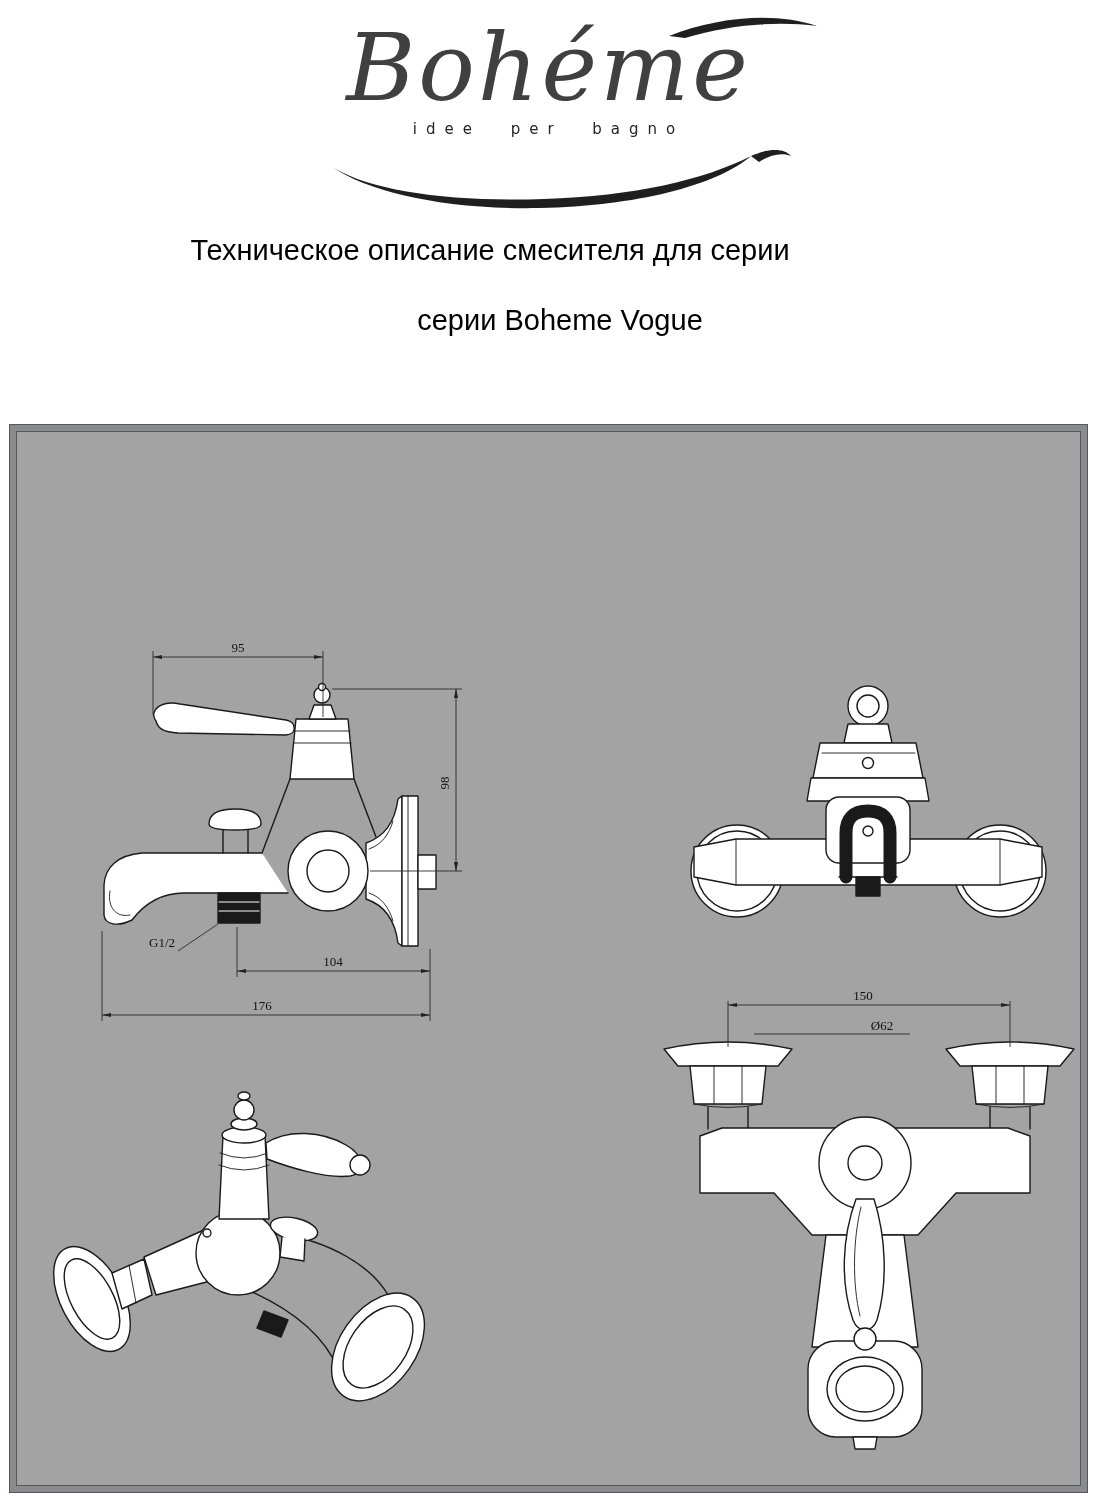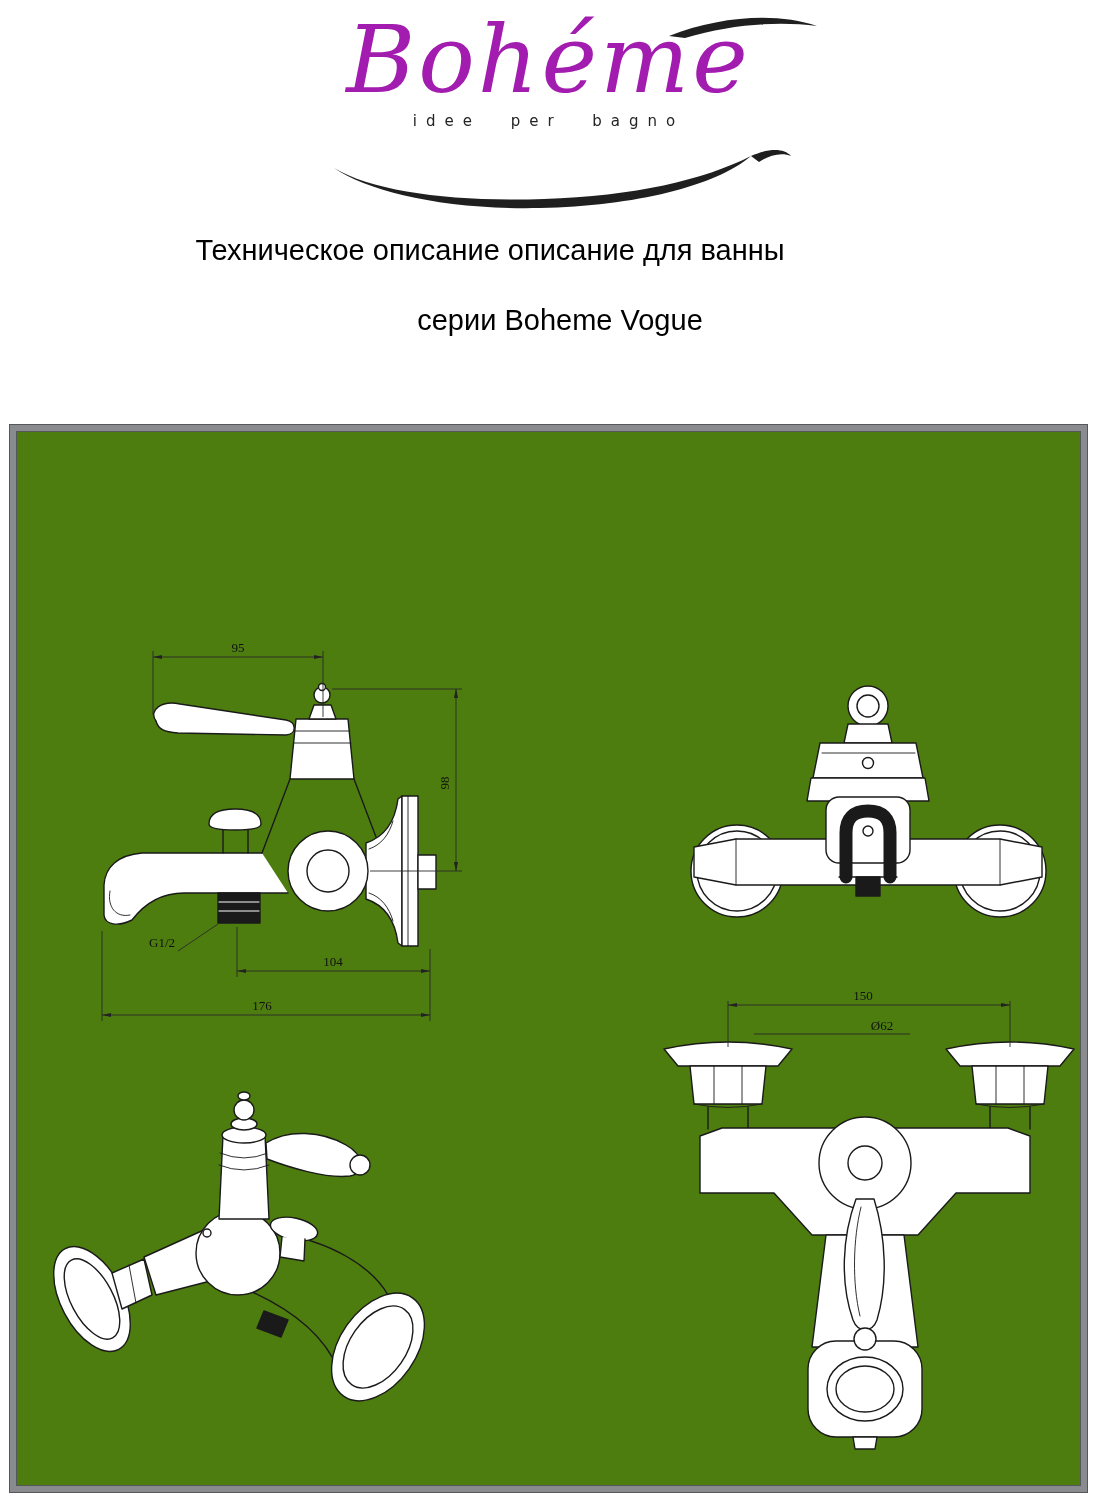--- a/index.html
+++ b/index.html
@@ -4,37 +4,37 @@
 <style>
   * { margin:0; padding:0; box-sizing:border-box; }
   html,body { background:#fff; }
   .page {
     position:relative; width:1097px; height:1500px; background:#fff;
     font-family:"Liberation Sans", sans-serif; overflow:hidden; color:#111;
   }
   
   .logo { position:absolute; left:50%; top:0; transform:translateX(-50%);
           width:620px; height:210px; text-align:center; }
-  .logo-brand { padding-top:12px; font-family:"DejaVu Serif", serif;
+  .logo-brand { padding-top:20px; font-family:"DejaVu Serif", serif;
                 font-style:italic; font-size:94px; line-height:1.02;
-                color:#a21caf; letter-spacing:3px; }
+                color:#404040; letter-spacing:3px; }
   .logo-tagline { margin-top:4px; font-family:"DejaVu Sans", sans-serif;
                   font-size:15px; letter-spacing:9px; word-spacing:16px;
                   color:#242424; }
   .logo-swash { position:absolute; left:0; top:0; width:620px; height:210px;
                 pointer-events:none; }
   .logo-swash path { fill:#1f1f1f; }
   
   .title1 { position:absolute; top:234px; left:0; width:980px;
             text-align:center; font-size:29px; color:#000; }
   .title2 { position:absolute; top:304px; left:0; width:1120px;
             text-align:center; font-size:29px; color:#000; }
   
   .frame { position:absolute; left:10px; top:425px; width:1077px; height:1067px;
-           background:#4d7c0f; border:6px solid #898b8e;
+           background:#a3a3a3; border:6px solid #898b8e;
            box-shadow: inset 0 0 0 1px #55585a, 0 0 0 1px #55585a; }
   .frame svg { position:absolute; }
   
   .ln * { stroke:#1a1a1a; stroke-width:1.4; fill:none;
           stroke-linejoin:round; stroke-linecap:round; }
   .ln .w   { fill:#ffffff; }
   .ln .k   { fill:#1a1a1a; }
   .ln .ws  { stroke:#ffffff; stroke-width:1; }
   .ln .thin  { stroke-width:0.9; }
   .ln .thick { stroke-width:13px; }
@@ -52,21 +52,21 @@
     <svg class="logo-swash" viewBox="0 0 620 210">
       <path d="M430 36 C 480 16 538 12 578 26 C 540 21 492 24 446 38 Z"></path>
       <path d="M95 168 C 135 192 215 202 305 199 C 395 196 465 180 512 156
                C 477 186 396 206 301 208 C 206 210 130 192 95 168 Z"></path>
       <path d="M512 156 C 530 148 545 148 552 156 C 543 152 530 155 520 162 Z"></path>
     </svg>
     <div class="logo-brand">Bohéme</div>
     <div class="logo-tagline">idee per bagno</div>
   </div>
 
-  <div class="title1">Техническое описание описание для ванны</div>
+  <div class="title1">Техническое описание смесителя для серии</div>
   <div class="title2">серии Boheme Vogue</div>
 
   <div class="frame">
 
     <svg style="left:74px; top:200px;" width="380" height="400" viewBox="0 0 380 400">
       <defs>
         <marker id="ar1" viewBox="0 0 10 6" refX="9.5" refY="3" markerWidth="11" markerHeight="7" orient="auto-start-reverse">
           <path d="M0,0.8 L10,3 L0,5.2 Z" fill="#222" stroke="none"></path>
         </marker>
       </defs>

